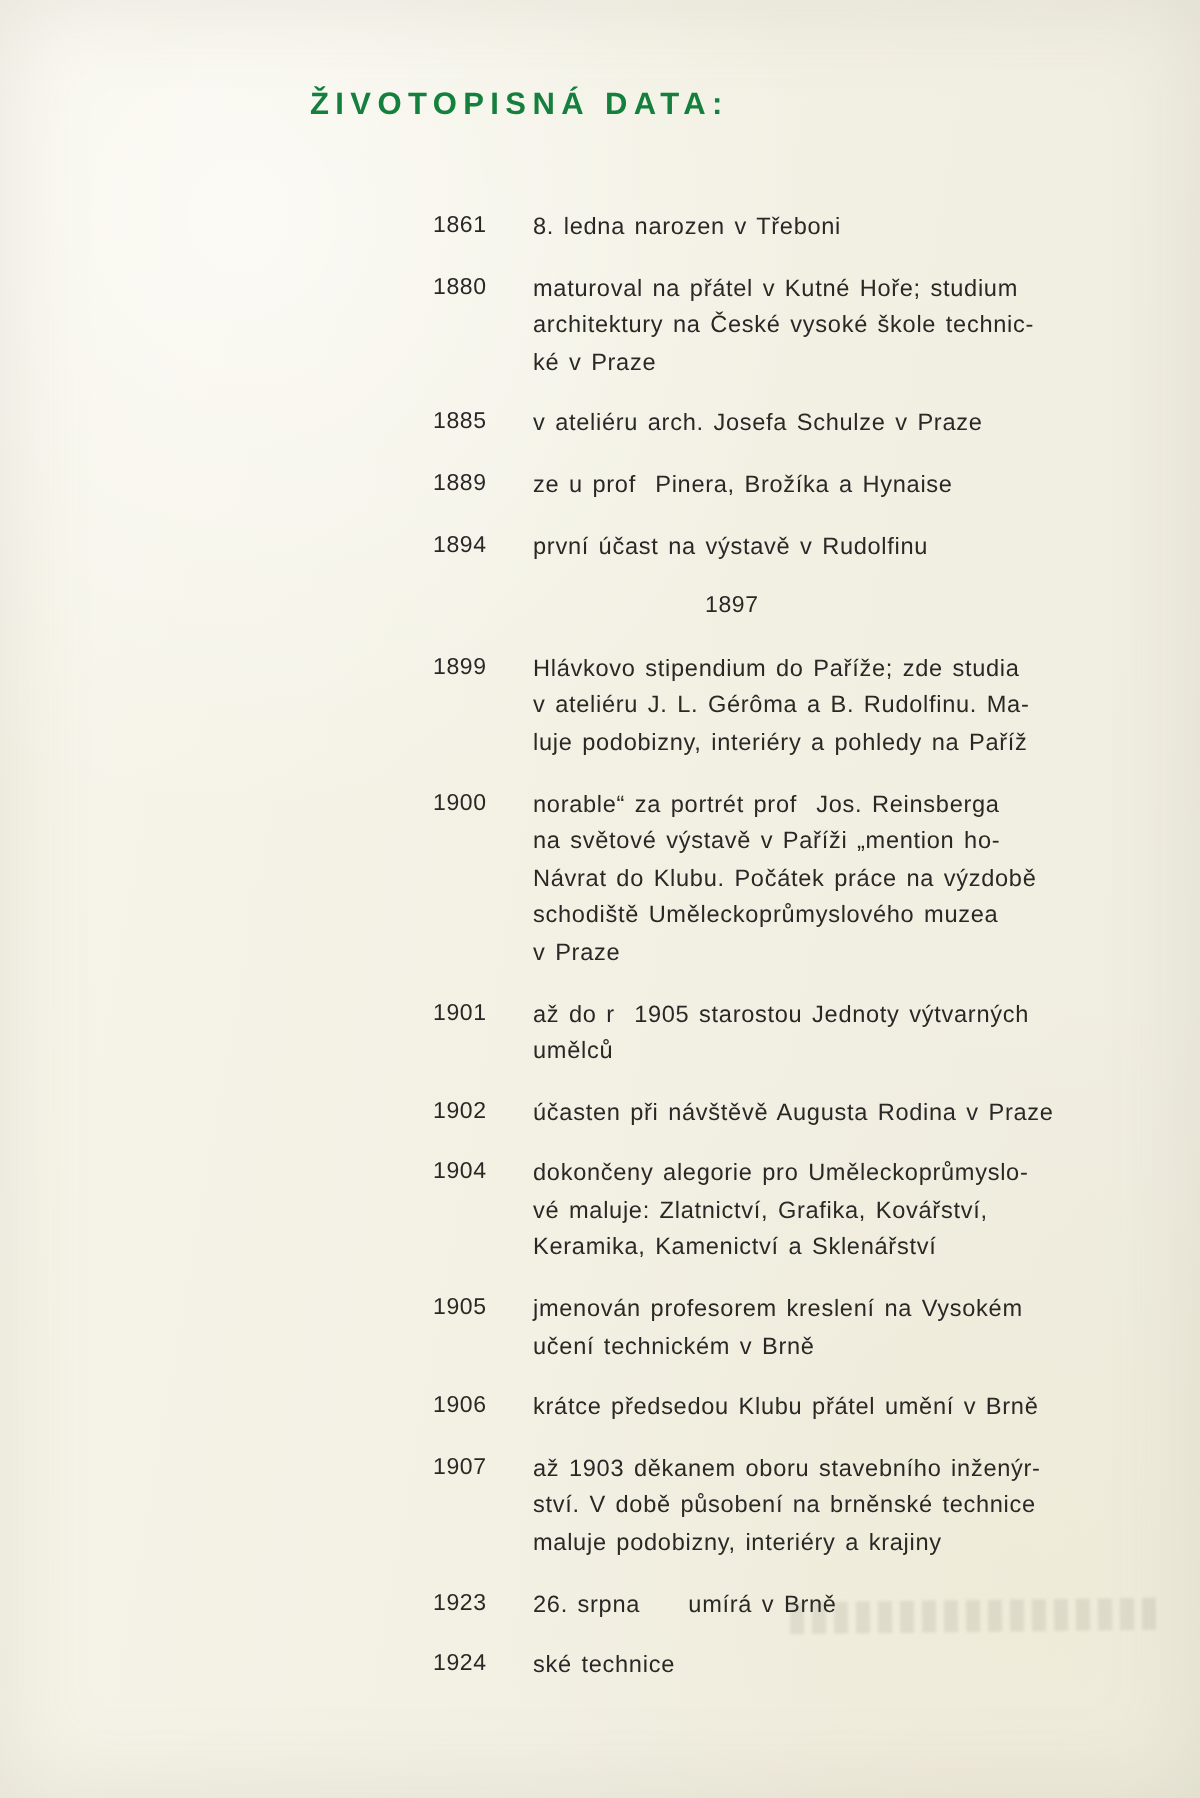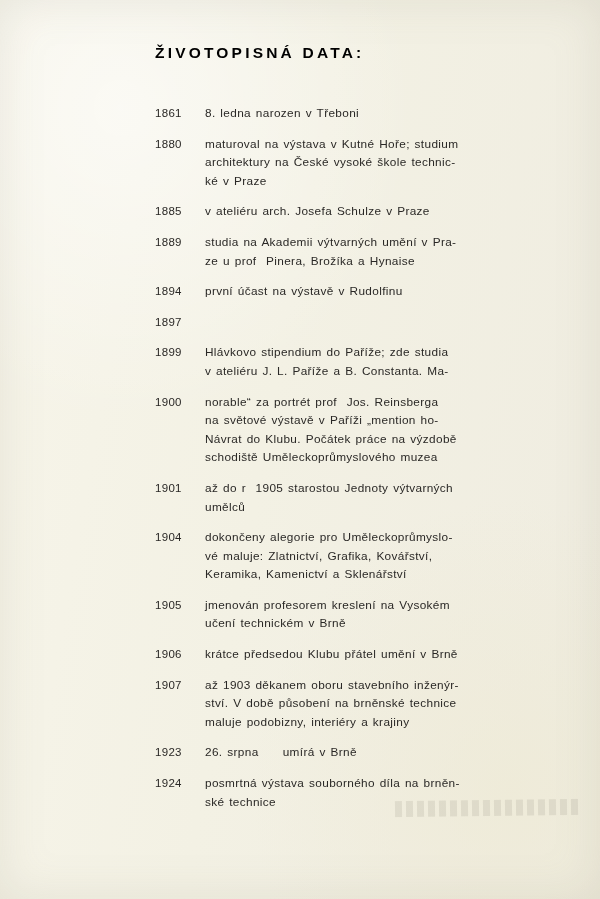--- a/index.html
+++ b/index.html
@@ -30,34 +30,35 @@
     inset: 0;
   }
 
   .title {
     position: absolute;
     left: 155px;
     top: 44px;
     font-size: 15.5px;
     font-weight: bold;
     letter-spacing: 3.2px;
-    color: #000000;
+    color: #15803d;
     white-space: nowrap;
   }
 
   .entries {
     position: absolute;
     left: 0;
     top: 104px;
     width: 600px;
   }
   .entry {
     display: flex;
     align-items: flex-start;
     margin-bottom: 12px;
+    justify-content: center;
   }
   .entry-year {
     width: 50px;
     margin-left: 155px;
     flex: 0 0 50px;
     font-size: 11.5px;
     line-height: 18.6px;
     letter-spacing: 0.3px;
     color: #2a2826;
   }
@@ -110,68 +111,75 @@
   <div class="entries">
       <div class="entry">
         <div class="entry-year">1861</div>
         <div class="entry-text">
           <span class="line">8. ledna narozen v Třeboni</span>
         </div>
       </div>
       <div class="entry">
         <div class="entry-year">1880</div>
         <div class="entry-text">
-          <span class="line">maturoval na výstava v Kutné Hoře; studium</span>
+          <span class="line">maturoval na přátel v Kutné Hoře; studium</span>
           <span class="line">architektury na České vysoké škole technic-</span>
           <span class="line">ké v Praze</span>
         </div>
       </div>
       <div class="entry">
         <div class="entry-year">1885</div>
         <div class="entry-text">
           <span class="line">v ateliéru arch. Josefa Schulze v Praze</span>
         </div>
       </div>
       <div class="entry">
         <div class="entry-year">1889</div>
         <div class="entry-text">
-          <span class="line">studia na Akademii výtvarných umění v Pra-</span>
           <span class="line">ze u prof  Pinera, Brožíka a Hynaise</span>
         </div>
       </div>
       <div class="entry">
         <div class="entry-year">1894</div>
         <div class="entry-text">
           <span class="line">první účast na výstavě v Rudolfinu</span>
         </div>
       </div>
       <div class="entry">
         <div class="entry-year">1897</div>
       </div>
       <div class="entry">
         <div class="entry-year">1899</div>
         <div class="entry-text">
           <span class="line">Hlávkovo stipendium do Paříže; zde studia</span>
-          <span class="line">v ateliéru J. L. Paříže a B. Constanta. Ma-</span>
+          <span class="line">v ateliéru J. L. Gérôma a B. Rudolfinu. Ma-</span>
+          <span class="line">luje podobizny, interiéry a pohledy na Paříž</span>
         </div>
       </div>
       <div class="entry">
         <div class="entry-year">1900</div>
         <div class="entry-text">
           <span class="line">norable“ za portrét prof  Jos. Reinsberga</span>
           <span class="line">na světové výstavě v Paříži „mention ho-</span>
           <span class="line">Návrat do Klubu. Počátek práce na výzdobě</span>
           <span class="line">schodiště Uměleckoprůmyslového muzea</span>
+          <span class="line">v Praze</span>
         </div>
       </div>
       <div class="entry">
         <div class="entry-year">1901</div>
         <div class="entry-text">
           <span class="line">až do r  1905 starostou Jednoty výtvarných</span>
           <span class="line">umělců</span>
+        </div>
+      </div>
+      <div class="entry">
+        <div class="entry-year">1902</div>
+        <div class="entry-text">
+          <span class="line">účasten při návštěvě Augusta Rodina v Praze</span>
         </div>
       </div>
       <div class="entry">
         <div class="entry-year">1904</div>
         <div class="entry-text">
           <span class="line">dokončeny alegorie pro Uměleckoprůmyslo-</span>
           <span class="line">vé maluje: Zlatnictví, Grafika, Kovářství,</span>
           <span class="line">Keramika, Kamenictví a Sklenářství</span>
         </div>
       </div>
@@ -198,21 +206,20 @@
       </div>
       <div class="entry">
         <div class="entry-year">1923</div>
         <div class="entry-text">
           <span class="line">26. srpna     umírá v Brně</span>
         </div>
       </div>
       <div class="entry">
         <div class="entry-year">1924</div>
         <div class="entry-text">
-          <span class="line">posmrtná výstava souborného díla na brněn-</span>
           <span class="line">ské technice</span>
         </div>
       </div>
     </div>
 
 </div>
 
 <div class="showthrough"></div>
 <div class="edge-shade"></div>
 

